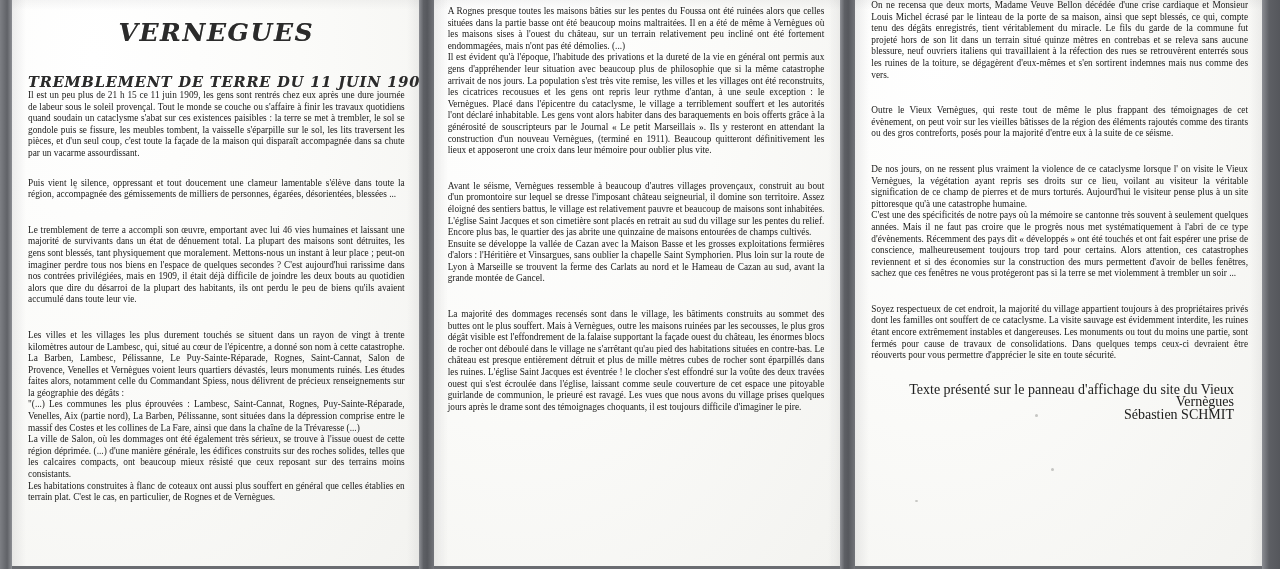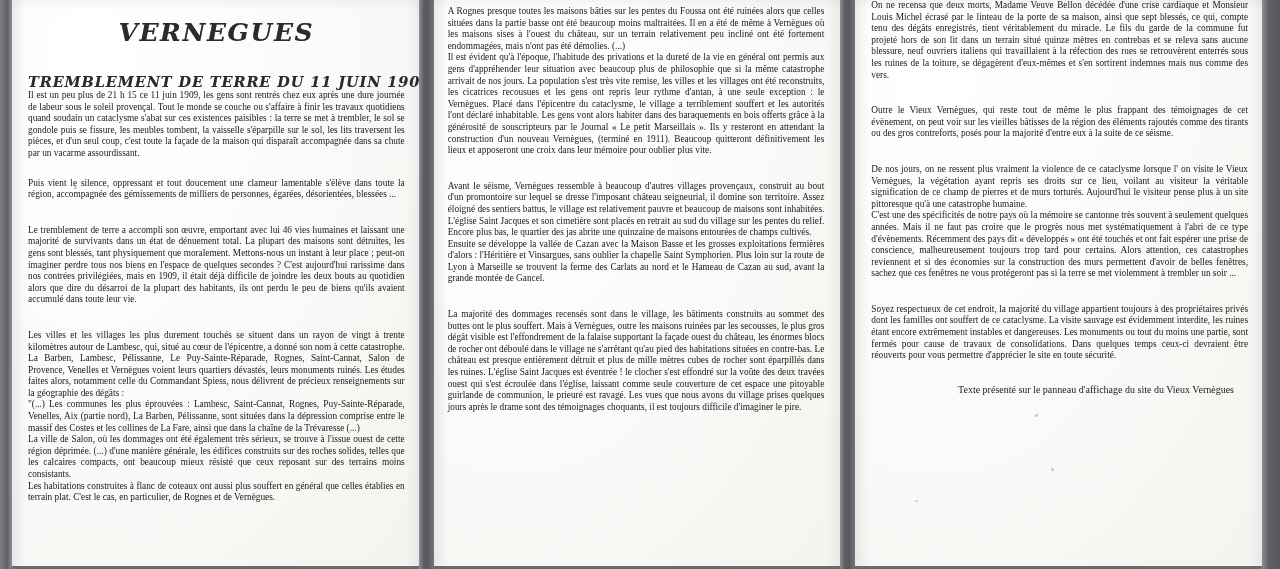--- a/index.html
+++ b/index.html
@@ -107,21 +107,21 @@
   p.para.gap-xl { margin-bottom: 24px; }
 
   
   .faded   { color: #4d4d4e; }
   .faded-2 { color: #5d5d5f; }
 
   .signature {
     margin-top: 22px;
     text-align: right;
     padding-right: 14px;
-    font-size: 10px;
+    font-size: 14px;
     line-height: 12.5px;
     color: #20201f;
   }
   .signature .line2 { display: block; }
 
   .speck {
     position: absolute;
     background: #9a9a98;
     border-radius: 50%;
     opacity: .55;
@@ -177,20 +177,21 @@
     <div class="col-inner">
       <div class="body-text">
         <p class="para gap-xl faded-2">On ne  recensa que deux morts, Madame Veuve Bellon décédée d'une crise cardiaque et Monsieur Louis Michel écrasé par le linteau de la porte de sa maison, ainsi que sept blessés, ce qui, compte tenu des dégâts enregistrés, tient véritablement du miracle. Le fils du garde de la commune fut projeté hors de son lit dans un terrain situé quinze mètres en contrebas et se releva sans aucune blessure, neuf ouvriers italiens qui travaillaient à la réfection des rues se retrouvèrent enterrés sous les ruines de la toiture, se dégagèrent d'eux-mêmes et s'en sortirent indemnes mais nus comme des vers.</p>
         <p class="para gap-xl faded-2">Outre le Vieux Vernègues, qui reste tout de même le plus frappant des témoignages de cet évènement, on peut voir sur les vieilles bâtisses de la région des éléments rajoutés comme des tirants ou des gros contreforts, posés pour la majorité d'entre eux à la suite de ce séisme.</p>
         <p class="para tight faded">De nos jours, on ne ressent plus vraiment la violence de ce cataclysme lorsque l' on visite le Vieux Vernègues, la végétation ayant repris ses droits sur ce lieu, voilant au visiteur la véritable signification de ce champ de pierres et de murs torturés. Aujourd'hui le visiteur pense plus  à un site pittoresque qu'à une catastrophe humaine.</p>
         <p class="para gap-xl faded"> C'est une des spécificités de notre pays où la mémoire se cantonne très souvent à seulement quelques années. Mais il ne faut pas croire que le progrès nous met systématiquement à l'abri de ce type d'évènements. Récemment des pays dit « développés » ont été touchés et ont fait espérer une prise de conscience, malheureusement toujours trop tard pour certains. Alors attention, ces catastrophes reviennent et si des économies sur la construction des murs permettent d'avoir de belles fenêtres, sachez que ces fenêtres ne vous protégeront pas si la terre se met violemment à trembler un soir ...</p>
         <p class="para faded-2">Soyez respectueux de cet endroit, la majorité du village appartient toujours à des propriétaires privés dont les familles ont souffert de ce cataclysme. La visite sauvage est évidemment interdite, les ruines étant encore extrêmement instables et dangereuses. Les monuments ou tout du moins une partie, sont fermés pour cause de travaux de consolidations. Dans quelques temps ceux-ci devraient être réouverts pour vous permettre d'apprécier le site en toute sécurité.</p>
 
         <div class="signature">
           <span class="line1">Texte présenté sur le panneau d'affichage du site du Vieux Vernègues</span>
+          <span class="line2">Sébastien SCHMIT</span>
         </div>
       </div>
     </div>
     <span class="speck" style="left:180px; top:414px; width:3px; height:3px;"></span>
     <span class="speck" style="left:196px; top:468px; width:3px; height:3px;"></span>
     <span class="speck" style="left:60px;  top:500px; width:3px; height:2px;"></span>
   </div>
 
   <div class="gutter edge-right"></div>
 </div>

